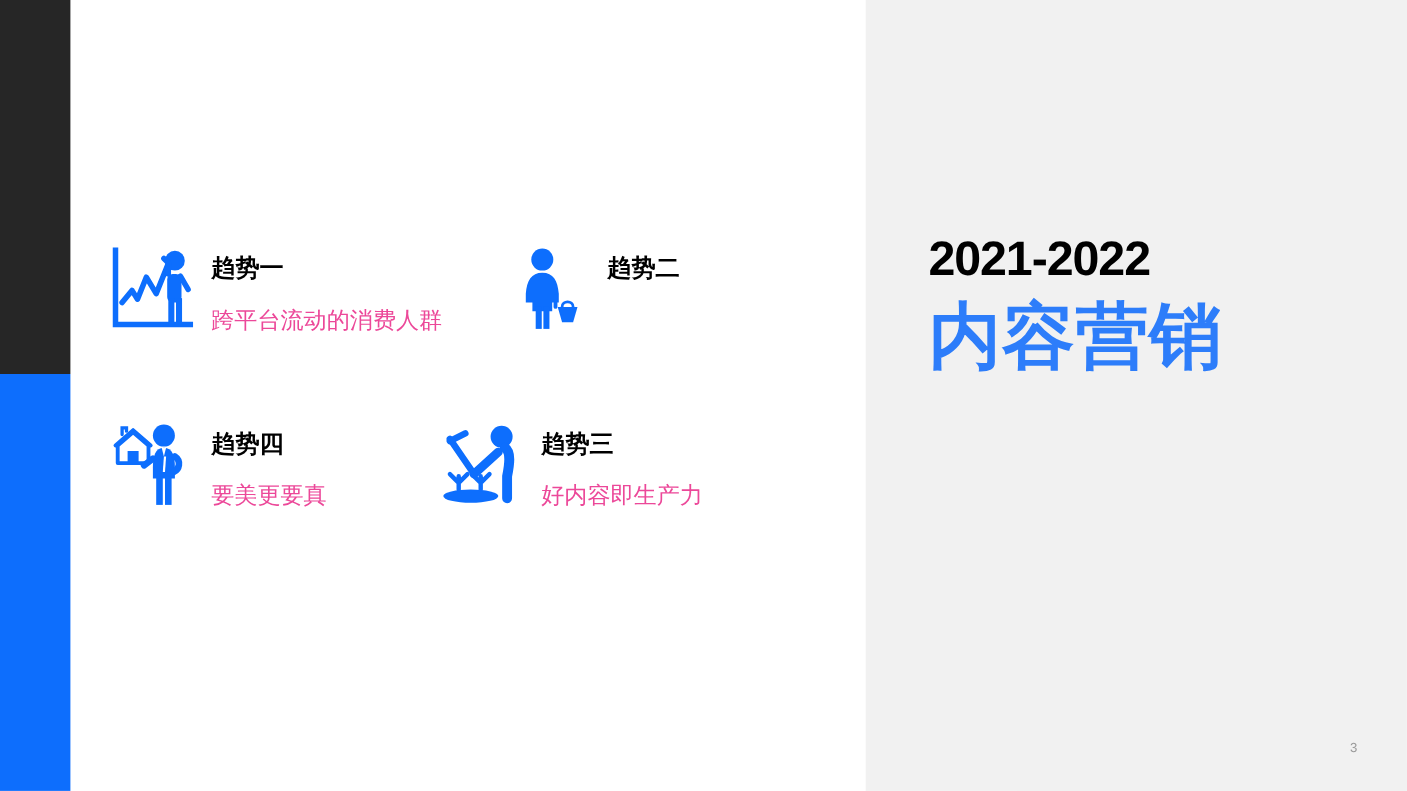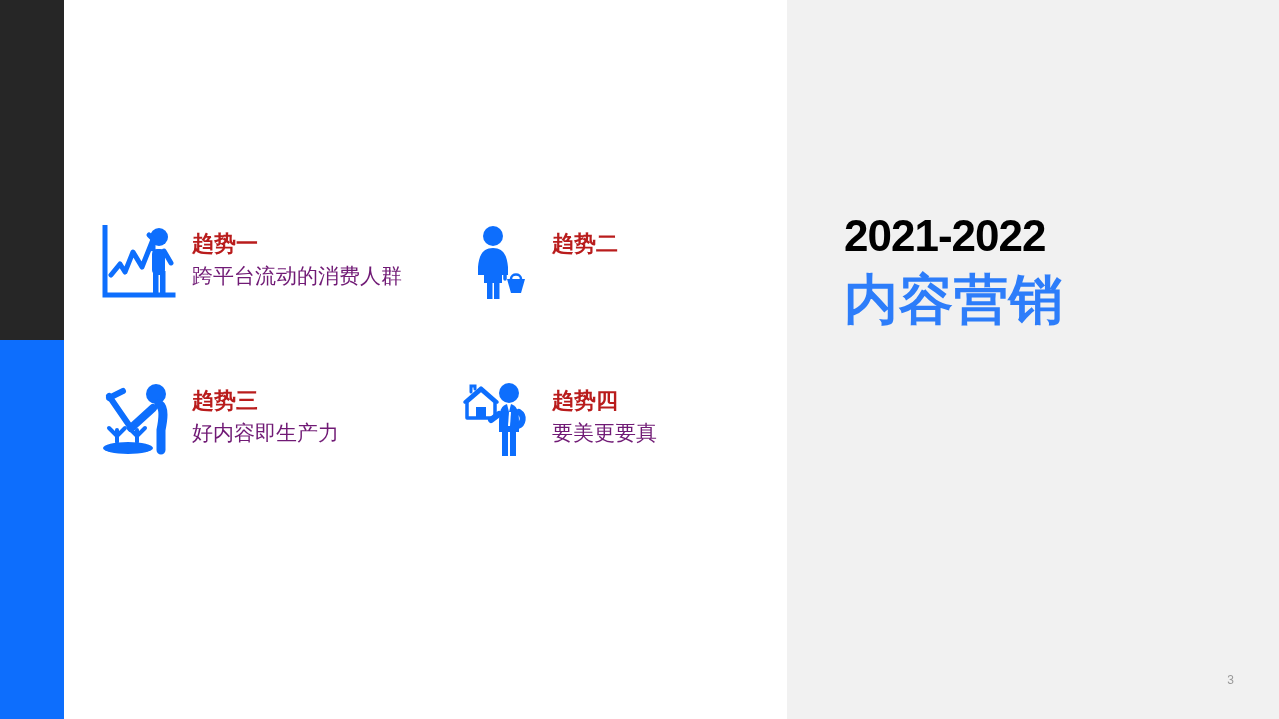--- a/index.html
+++ b/index.html
@@ -67,21 +67,21 @@
   .headline-year {
     font-size: 44px;
     font-weight: bold;
     color: #000000;
     letter-spacing: -1px;
     line-height: 1.0;
     margin: 0;
     white-space: nowrap;
   }
   .headline-cn {
-    font-size: 54px;
+    font-size: 66px;
     font-weight: bold;
     color: #2d7dfa;
     line-height: 1.08;
     margin: 12px 0 0 0;
     letter-spacing: 1px;
   }
   .headline-cn span {
     display: block;
   }
 
@@ -124,30 +124,30 @@
   }
   .trend-icon svg { display: block; }
 
   .trend-text {
     padding-left: 14px;
     padding-top: 8px;
   }
   .trend-title {
     font-size: 22px;
     font-weight: bold;
-    color: #b91c1c;
+    color: #000000;
     line-height: 1.25;
     white-space: nowrap;
   }
   .trend-sub {
     font-size: 21px;
     font-weight: normal;
-    color: #701a75;
+    color: #ec4899;
     line-height: 1.3;
-    margin-top: 4px;
+    margin-top: 20px;
     white-space: nowrap;
   }
 </style>
 </head>
 <body>
 
 <div id="slide">
 
   <div class="accent-strip">
     <div class="accent-dark"></div>
@@ -190,39 +190,20 @@
           </svg>
         </div>
         <div class="trend-text">
           <div class="trend-title">趋势二</div>
         </div>
       </div>
 
     </div>
 
     <div class="trend-row">
-
-      <div class="trend-item col-1">
-        <div class="trend-icon">
-          <svg width="76" height="74" viewBox="0 0 76 74" fill="none">
-            <circle cx="55" cy="12" r="10" fill="#0d6efd"></circle>
-            <path d="M58 22 C64 26 62 38 60 48 L60 68" stroke="#0d6efd" stroke-width="9" stroke-linecap="round" fill="none"></path>
-            <path d="M52 26 L30 46" stroke="#0d6efd" stroke-width="8" stroke-linecap="round"></path>
-            <path d="M30 46 L8 14" stroke="#0d6efd" stroke-width="6" stroke-linecap="round"></path>
-            <path d="M8 16 L22 9" stroke="#0d6efd" stroke-width="6" stroke-linecap="round"></path>
-            <ellipse cx="27" cy="66" rx="25" ry="6" fill="#0d6efd"></ellipse>
-            <path d="M16 60 L16 48 M16 54 L8 46 M16 54 L24 46" stroke="#0d6efd" stroke-width="4" stroke-linecap="round"></path>
-            <path d="M36 60 L36 48 M36 54 L28 46 M36 54 L44 46" stroke="#0d6efd" stroke-width="4" stroke-linecap="round"></path>
-          </svg>
-        </div>
-        <div class="trend-text">
-          <div class="trend-title">趋势三</div>
-          <div class="trend-sub">好内容即生产力</div>
-        </div>
-      </div>
 
       <div class="trend-item col-2">
         <div class="trend-icon">
           <svg width="76" height="78" viewBox="0 0 76 78" fill="none">
             <path d="M6 22 L20 10 L34 22 L34 38 L6 38 Z" stroke="#0d6efd" stroke-width="3.5" fill="none" stroke-linejoin="round"></path>
             <rect x="15" y="27" width="10" height="11" fill="#0d6efd"></rect>
             <path d="M4 22 L20 8 L36 22" stroke="#0d6efd" stroke-width="3.5" fill="none" stroke-linecap="round" stroke-linejoin="round"></path>
             <path d="M10 12 L10 6 L14 6 L14 9" stroke="#0d6efd" stroke-width="3" fill="none" stroke-linecap="round"></path>
             <circle cx="48" cy="13" r="10" fill="#0d6efd"></circle>
             <path d="M48 24 C40 24 38 32 38 42 L38 52 L58 52 L58 42 C58 32 56 24 48 24 Z" fill="#0d6efd"></path>
@@ -233,20 +214,39 @@
             <rect x="41" y="50" width="6" height="26" fill="#0d6efd"></rect>
             <rect x="49" y="50" width="6" height="26" fill="#0d6efd"></rect>
           </svg>
         </div>
         <div class="trend-text">
           <div class="trend-title">趋势四</div>
           <div class="trend-sub">要美更要真</div>
         </div>
       </div>
 
+      <div class="trend-item col-1">
+        <div class="trend-icon">
+          <svg width="76" height="74" viewBox="0 0 76 74" fill="none">
+            <circle cx="55" cy="12" r="10" fill="#0d6efd"></circle>
+            <path d="M58 22 C64 26 62 38 60 48 L60 68" stroke="#0d6efd" stroke-width="9" stroke-linecap="round" fill="none"></path>
+            <path d="M52 26 L30 46" stroke="#0d6efd" stroke-width="8" stroke-linecap="round"></path>
+            <path d="M30 46 L8 14" stroke="#0d6efd" stroke-width="6" stroke-linecap="round"></path>
+            <path d="M8 16 L22 9" stroke="#0d6efd" stroke-width="6" stroke-linecap="round"></path>
+            <ellipse cx="27" cy="66" rx="25" ry="6" fill="#0d6efd"></ellipse>
+            <path d="M16 60 L16 48 M16 54 L8 46 M16 54 L24 46" stroke="#0d6efd" stroke-width="4" stroke-linecap="round"></path>
+            <path d="M36 60 L36 48 M36 54 L28 46 M36 54 L44 46" stroke="#0d6efd" stroke-width="4" stroke-linecap="round"></path>
+          </svg>
+        </div>
+        <div class="trend-text">
+          <div class="trend-title">趋势三</div>
+          <div class="trend-sub">好内容即生产力</div>
+        </div>
+      </div>
+
     </div>
 
   </div>
 
   <div class="right-panel">
     <div class="headline-block">
       <div class="headline-year">2021-2022</div>
       <div class="headline-cn">
         <span>内容营销</span>
       </div>

